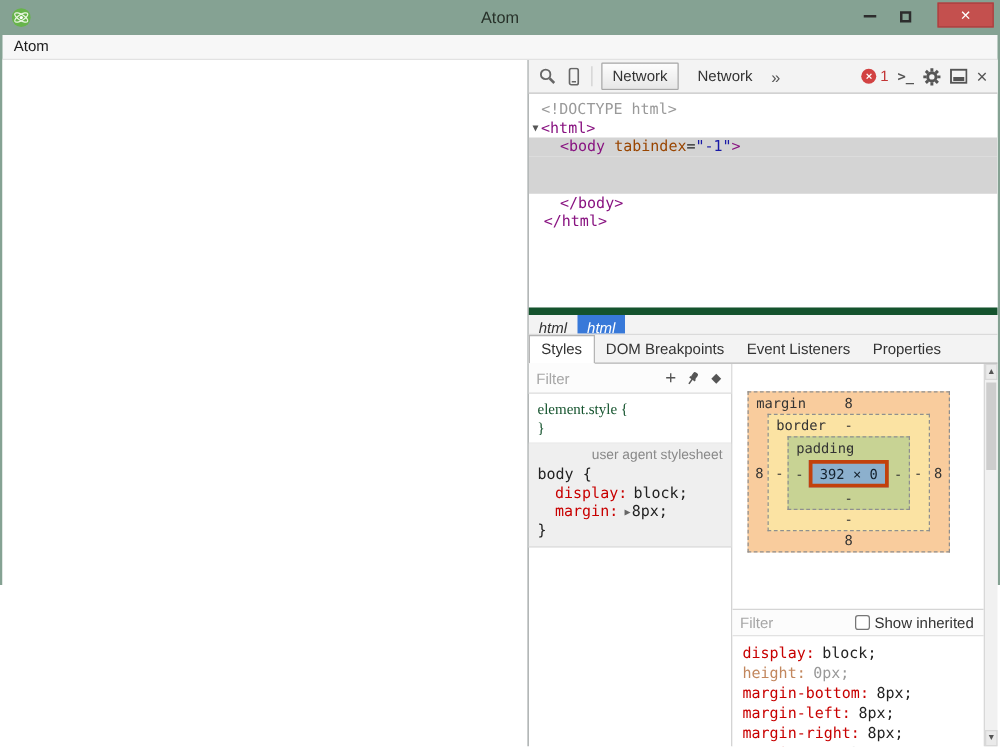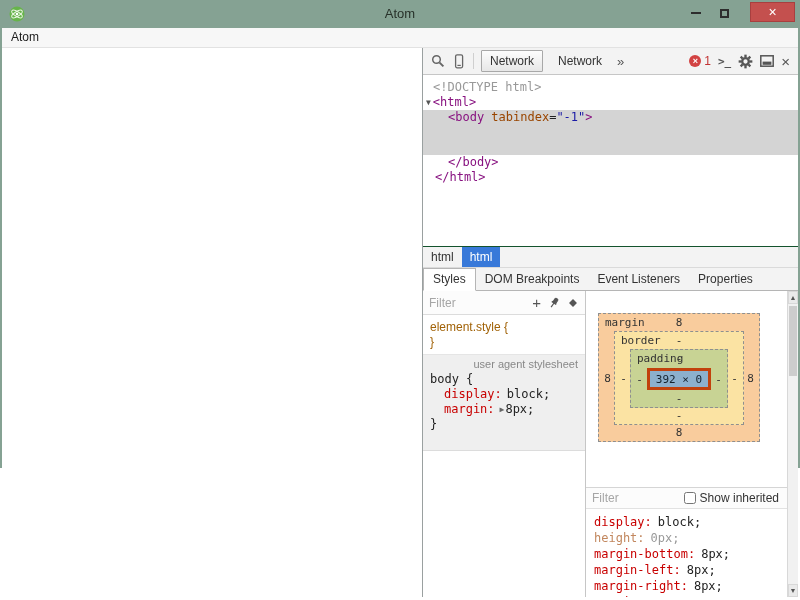--- a/index.html
+++ b/index.html
@@ -72,22 +72,22 @@
   .ind-head { padding-left: 15px; }
   .ind-body { padding-left: 25px; }
   .ind-endhtml { padding-left: 12px; }
   .arrow { color: #565656; font-size: 8px; vertical-align: 1px; margin-right: 2px; }
   .tag { color: #881280; }
   .attr { color: #994500; }
   .aval { color: #1a1aa6; }
   .doctype { color: #999; }
   
   .dt-crumbs {
-    height: 21px; background: #f3f3f3; border-top: 1px solid #14532d;
-    display: flex; align-items: stretch; flex: none;
+    height: 21px; background: #f3f3f3; border-top: 6px solid #14532d;
+    display: flex; align-items: stretch; flex: none; font-style: italic;
   }
   .crumb { padding: 3px 8px; line-height: 15px; }
   .crumb.sel { background: #3879d9; color: #fff; }
   
   .dt-sidetabs {
     height: 24px; background: #f3f3f3; border-top: 1px solid #dadada; border-bottom: 1px solid #b5b5b5;
     display: flex; flex: none; position: relative; z-index: 2;
   }
   .stab { padding: 4px 9px 0; }
   .stab.sel {
@@ -101,25 +101,25 @@
     height: 24px; border-bottom: 1px solid #dcdcdc; background: #fcfcfc;
     display: flex; align-items: center; padding: 0 6px; gap: 7px; flex: none;
   }
   .filter-input {
     border: none; outline: none; background: transparent; font-size: 12px;
     font-family: "Liberation Sans", sans-serif; color: #333; flex: 1; min-width: 0; padding: 0;
   }
   .filter-input::placeholder { color: #a6a6a6; }
   .plus { color: #555; font-size: 15px; line-height: 10px; }
   .es-block {
-    padding: 5px 7px 4px; font-family: Liberation Sans, sans-serif; line-height: 15px;
-    color: #a16207; border-bottom: 1px solid #e5e5e5; flex: none;
+    padding: 5px 7px 4px; font-family: Liberation Serif, serif; line-height: 15px;
+    color: #14532d; border-bottom: 1px solid #e5e5e5; flex: none;
   }
   .ua-block {
-    background: #efefef; padding: 2px 7px 18px; font-family: "DejaVu Sans Mono", monospace;
+    background: #efefef; padding: 2px 7px 5px; font-family: "DejaVu Sans Mono", monospace;
     line-height: 15px; color: #222; border-bottom: 1px solid #dcdcdc; flex: none;
   }
   .ua-note { font-family: "Liberation Sans", sans-serif; font-size: 11px; color: #888; text-align: right; line-height: 15px; }
   .prop { padding-left: 14px; }
   .pname { color: #c80000; }
   .pval { color: #222; margin-left: 5px; }
   .exp { color: #666; font-size: 8px; vertical-align: 1px; margin-left: 5px; }
   .exp + .pval { margin-left: 1px; }
   
   .metrics-col { flex: 1; min-width: 0; display: flex; flex-direction: column; background: #fff; }

